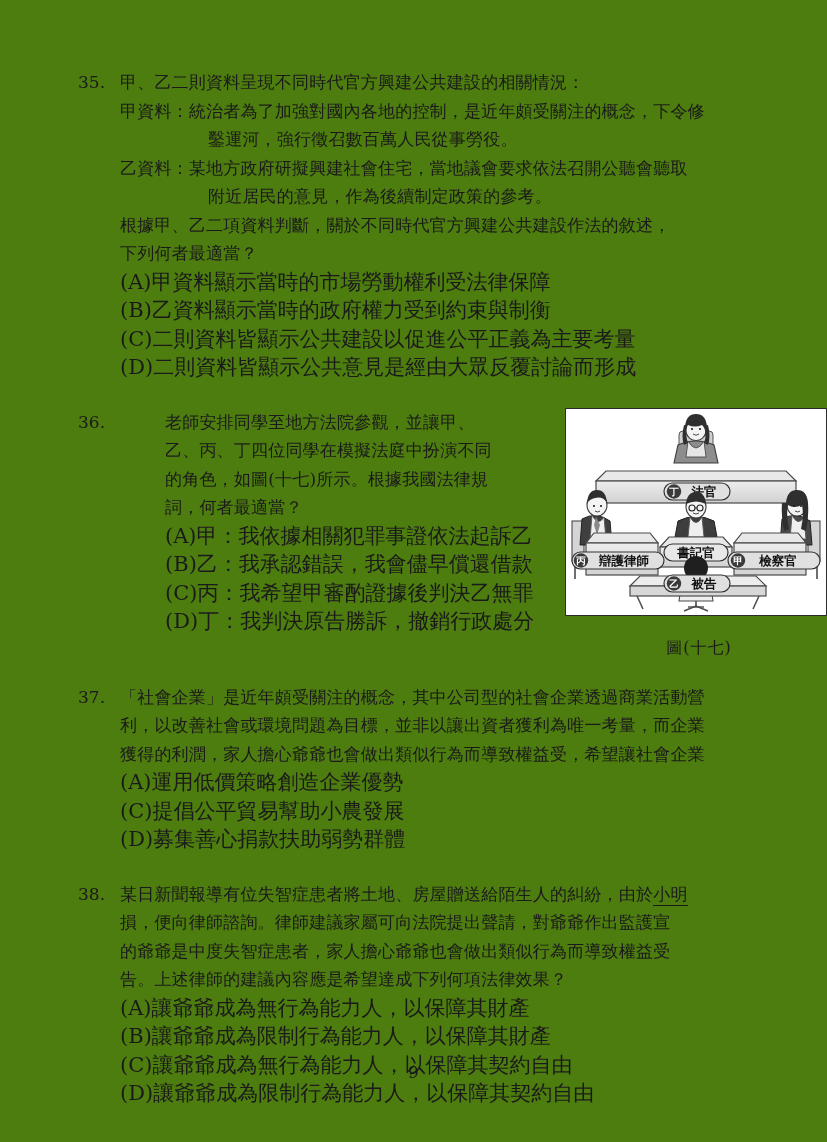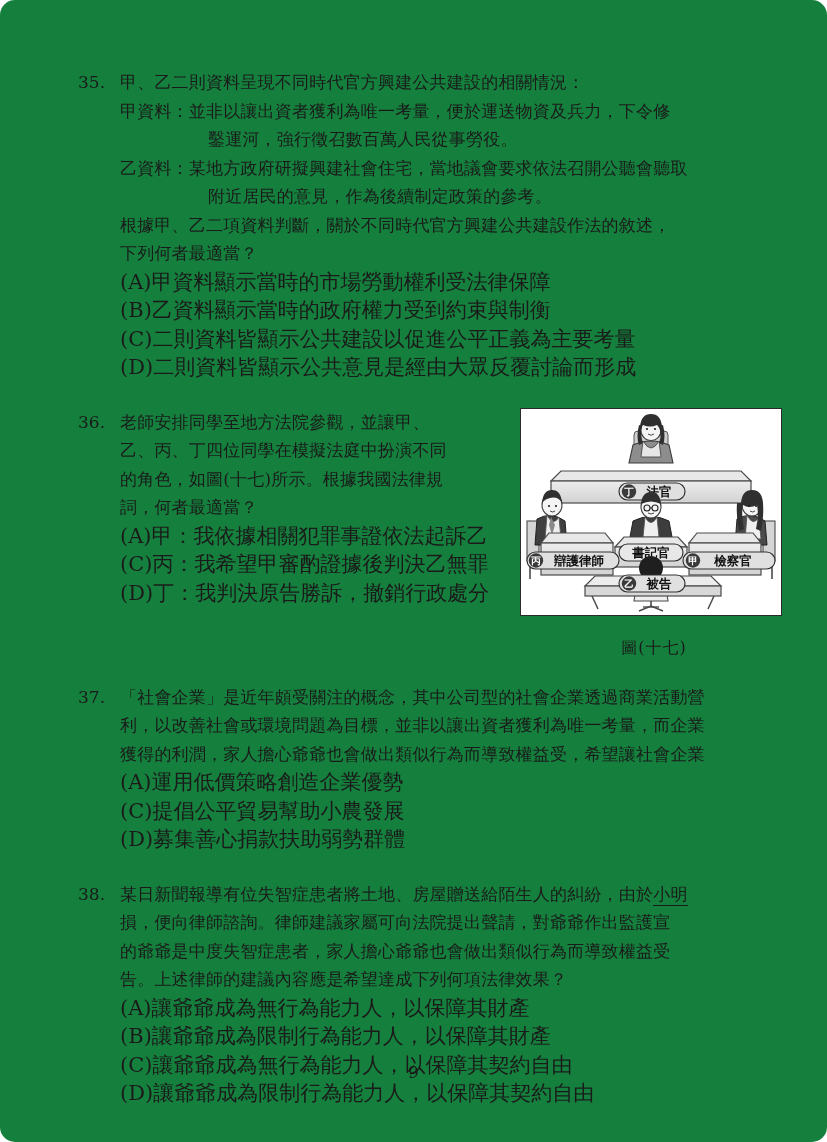--- a/index.html
+++ b/index.html
@@ -13,22 +13,21 @@
     position: relative;
     font-family: "DejaVu Serif", "Liberation Serif", serif;
     color: #1a1a1a;
     overflow: hidden;
   }
   .page {
     position: absolute;
     left: 0; top: 0;
     width: 827px;
     height: 1142px;
-    background: #15803d;
-    border-radius: 15px;
+    background: #4d7c0f;
   }
   .content {
     position: absolute;
     left: 78px;
     top: 68px;
     width: 680px;
   }
 
   
   .question {
@@ -64,21 +63,21 @@
     border-bottom: 1.3px solid #1a1a1a;
     padding-bottom: 1px;
     margin-top: 10px;
   }
 
   
   .q36row {
     display: flex;
     align-items: flex-start;
   }
-  .q36text { width: 396px; flex: 0 0 396px; }
+  .q36text { width: 396px; flex: 0 0 396px; margin-left: 45px; }
   .figwrap {
     margin-left: 4px;
     width: 268px;
     flex: 0 0 268px;
     text-align: center;
   }
   .figbox {
     width: 262px;
     height: 208px;
     border: 1.4px solid #2b2b2b;
@@ -107,21 +106,21 @@
 </head>
 <body>
 
 <div class="page">
   <div class="content">
 
     <div class="question" style="margin-bottom:26px;">
       <div class="qnum latin">35.</div>
       <div class="qbody">
         <div class="line">甲、乙二則資料呈現不同時代官方興建公共建設的相關情況：</div>
-        <div class="line">甲資料：並非以讓出資者獲利為唯一考量，便於運送物資及兵力，下令修</div>
+        <div class="line">甲資料：統治者為了加強對國內各地的控制，是近年頗受關注的概念，下令修</div>
         <div class="line indent-2">鑿運河，強行徵召數百萬人民從事勞役。</div>
         <div class="line">乙資料：某地方政府研擬興建社會住宅，當地議會要求依法召開公聽會聽取</div>
         <div class="line indent-2">附近居民的意見，作為後續制定政策的參考。</div>
         <div class="line">根據甲、乙二項資料判斷，關於不同時代官方興建公共建設作法的敘述，</div>
         <div class="line">下列何者最適當？</div>
         <div class="opt">(A)甲資料顯示當時的市場勞動權利受法律保障</div>
         <div class="opt">(B)乙資料顯示當時的政府權力受到約束與制衡</div>
         <div class="opt">(C)二則資料皆顯示公共建設以促進公平正義為主要考量</div>
         <div class="opt">(D)二則資料皆顯示公共意見是經由大眾反覆討論而形成</div>
       </div>
@@ -130,20 +129,21 @@
     <div class="question" style="margin-bottom:24px;">
       <div class="qnum latin">36.</div>
       <div class="qbody">
         <div class="q36row">
           <div class="q36text">
             <div class="line">老師安排同學至地方法院參觀，並讓甲、</div>
             <div class="line">乙、丙、丁四位同學在模擬法庭中扮演不同</div>
             <div class="line">的角色，如圖(十七)所示。根據我國法律規</div>
             <div class="line">詞，何者最適當？</div>
             <div class="opt">(A)甲：我依據相關犯罪事證依法起訴乙</div>
+            <div class="opt">(B)乙：我承認錯誤，我會儘早償還借款</div>
             <div class="opt">(C)丙：我希望甲審酌證據後判決乙無罪</div>
             <div class="opt">(D)丁：我判決原告勝訴，撤銷行政處分</div>
           </div>
 
           <div class="figwrap">
             <div class="figbox">
               <svg width="260" height="206" viewBox="0 0 260 206">
                 <defs>
                   <linearGradient id="deskG" x1="0" y1="0" x2="0" y2="1">
                     <stop offset="0%" stop-color="#ededed"></stop>

